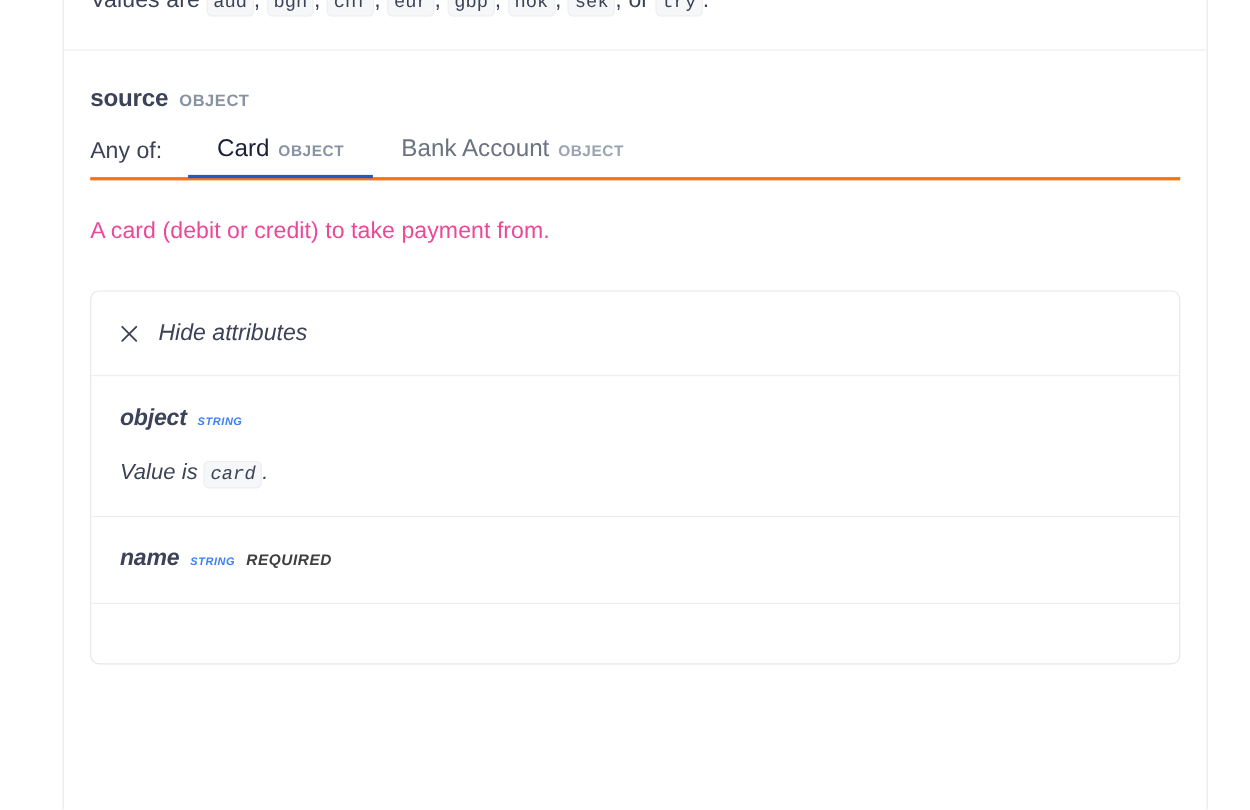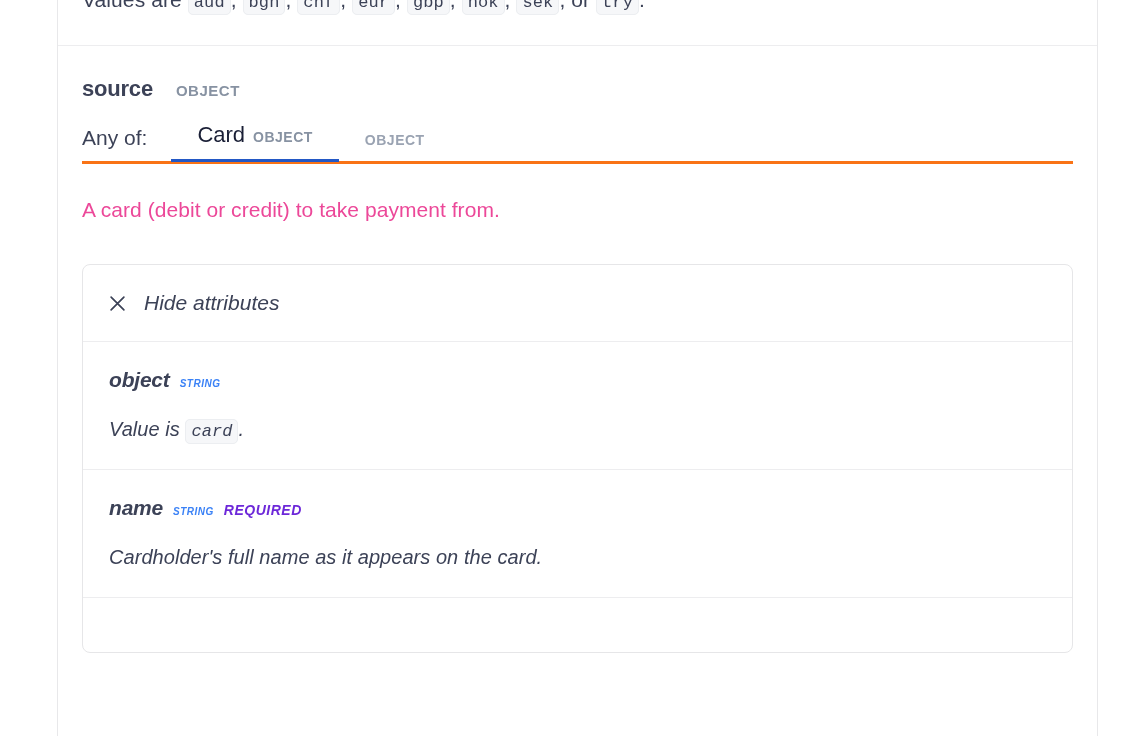--- a/index.html
+++ b/index.html
@@ -88,21 +88,21 @@
     position: absolute;
     left: 0;
     top: 46px;
     width: 1039px;
     padding: 0 24px;
   }
 
   .field-head {
     display: flex;
     align-items: baseline;
-    gap: 23px;
+    gap: 10px;
     padding-top: 30px;
   }
   .field-name {
     font-size: 22px;
     font-weight: bold;
     color: #3c4257;
     letter-spacing: -0.2px;
   }
   .field-type {
     font-size: 15px;
@@ -206,21 +206,21 @@
   }
   .attr-type {
     font-size: 10px;
     font-weight: bold;
     color: #3b82f6;
     letter-spacing: 0.5px;
   }
   .attr-required {
     font-size: 14px;
     font-weight: bold;
-    color: #6d28d9;
+    color: #404040;
     letter-spacing: 0.5px;
   }
   .attr-desc {
     font-size: 20px;
     color: #3c4257;
     margin-top: 26px;
     letter-spacing: 0.05px;
   }
   .attr-desc code.chip { font-size: 17px; }
 
@@ -262,20 +262,21 @@
 
       <div class="anyof">
         <span class="anyof-label">Any of:</span>
 
         <div class="tab active">
           <span class="tab-label">Card</span>
           <span class="tab-type">OBJECT</span>
         </div>
 
         <div class="tab">
+          <span class="tab-label">Bank Account</span>
           <span class="tab-type">OBJECT</span>
         </div>
       </div>
 
       <div class="section-desc">A card (debit or credit) to take payment from.</div>
 
       <div class="attr-card">
 
         <div class="attr-toggle">
           <svg class="x-icon" viewBox="0 0 16 16">
@@ -294,21 +295,20 @@
             <code class="chip">card</code><span>.</span>
           </div>
         </div>
 
         <div class="attr-row">
           <div class="attr-head">
             <span class="attr-name">name</span>
             <span class="attr-type">STRING</span>
             <span class="attr-required">REQUIRED</span>
           </div>
-          <div class="attr-desc">Cardholder's full name as it appears on the card.</div>
         </div>
 
         <div class="attr-row attr-row-stub"></div>
 
       </div>
 
     </div>
   </div>
 </div>
 

